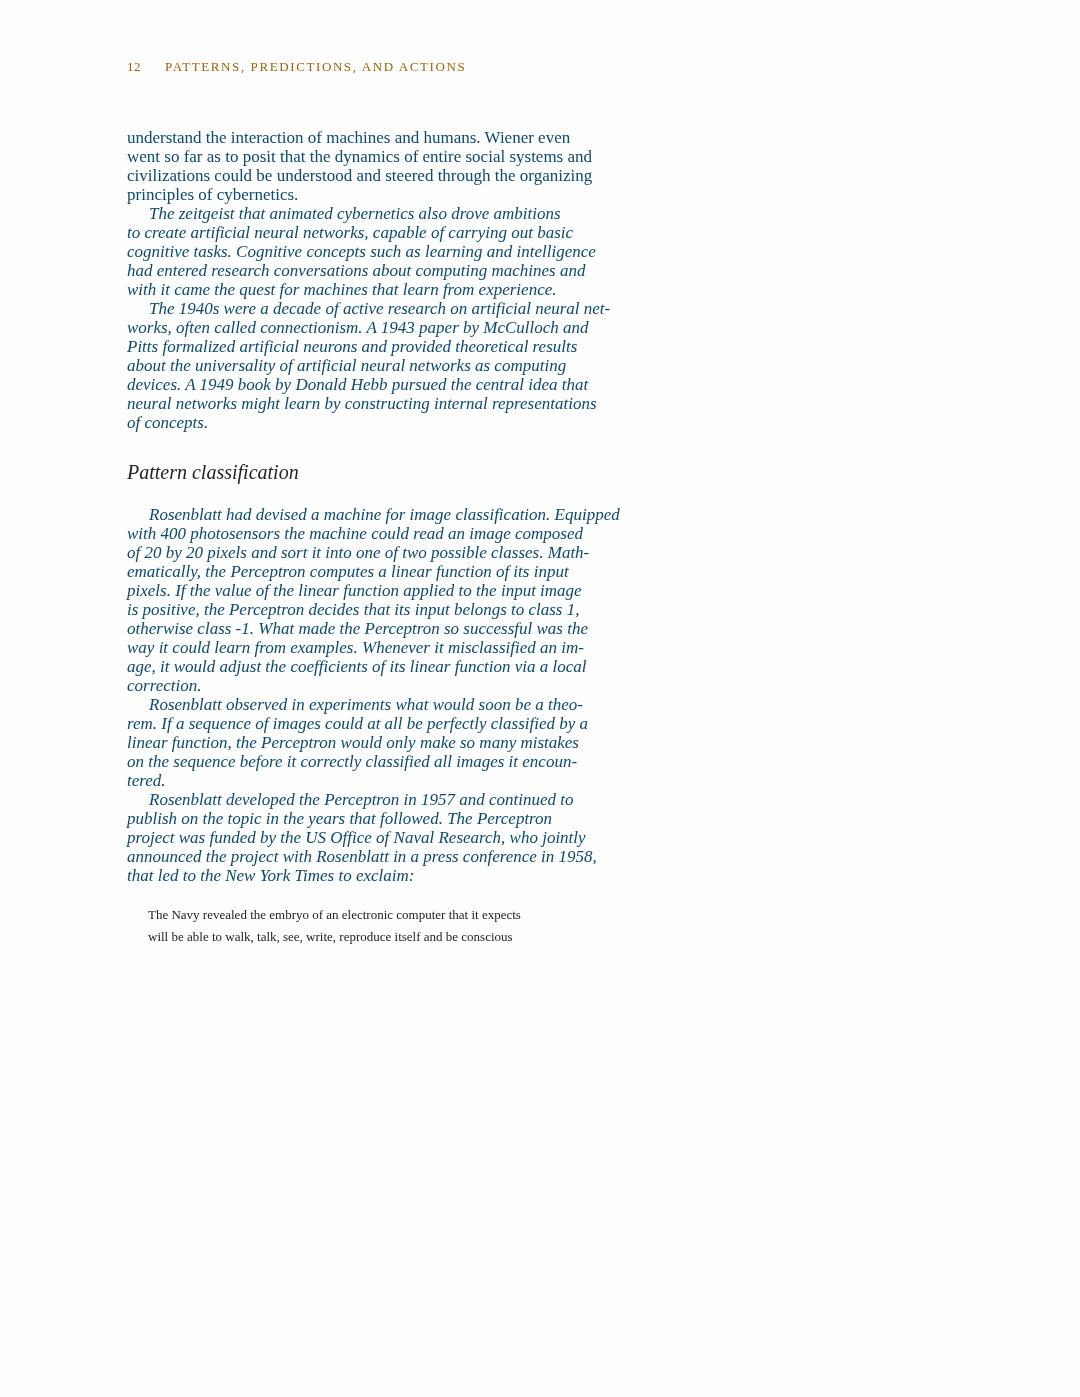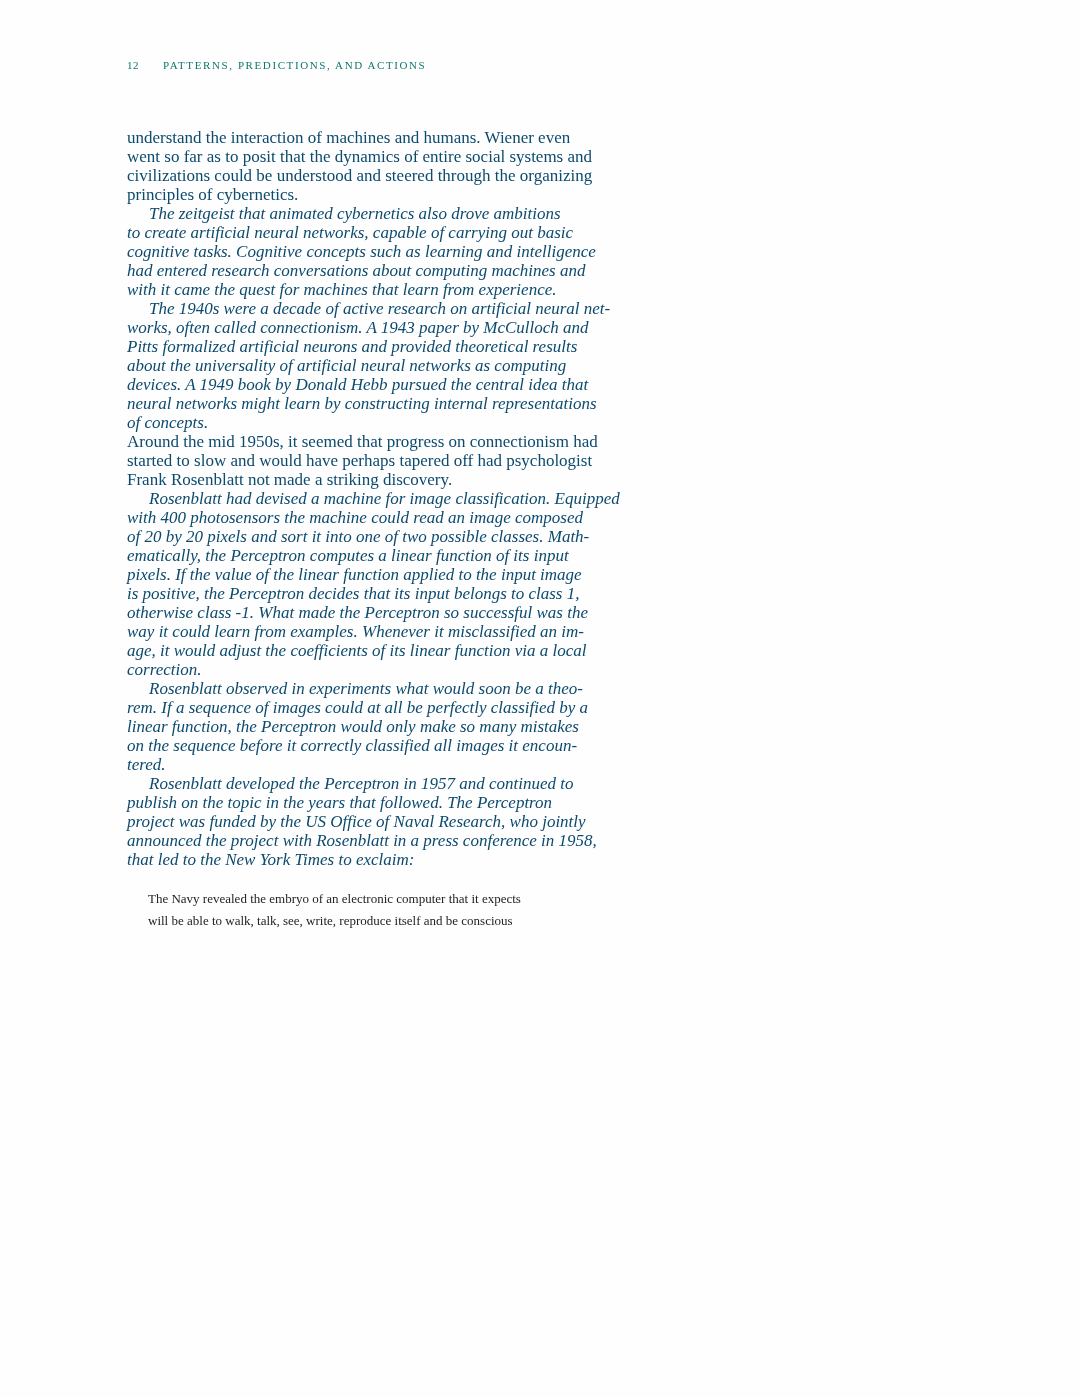--- a/index.html
+++ b/index.html
@@ -13,23 +13,23 @@
     height: 1397px;
     background: #fefefe;
     font-family: "Liberation Serif", "DejaVu Serif", serif;
     color: #222222;
     overflow: hidden;
   }
   .running-header {
     position: absolute;
     top: 59px;
     left: 127px;
-    font-size: 11px;
+    font-size: 13px;
     letter-spacing: 1.6px;
-    color: #0f766e;
+    color: #a16207;
     white-space: nowrap;
   }
   .running-header .page-number {
     margin-right: 24px;
     letter-spacing: 0.5px;
   }
   .text-column {
     position: absolute;
     top: 128px;
     left: 127px;
@@ -82,23 +82,21 @@
 cognitive tasks. Cognitive concepts such as learning and intelligence
 had entered research conversations about computing machines and
 with it came the quest for machines that learn from experience.</p>
       <p class="body-paragraph indent">The 1940s were a decade of active research on artificial neural net-
 works, often called connectionism. A 1943 paper by McCulloch and
 Pitts formalized artificial neurons and provided theoretical results
 about the universality of artificial neural networks as computing
 devices. A 1949 book by Donald Hebb pursued the central idea that
 neural networks might learn by constructing internal representations
 of concepts.</p>
-      <p class="body-paragraph">Around the mid 1950s, it seemed that progress on connectionism had
-started to slow and would have perhaps tapered off had psychologist
-Frank Rosenblatt not made a striking discovery.</p>
+      <h2 class="section-heading">Pattern classification</h2>
       <p class="body-paragraph indent">Rosenblatt had devised a machine for image classification. Equipped
 with 400 photosensors the machine could read an image composed
 of 20 by 20 pixels and sort it into one of two possible classes. Math-
 ematically, the Perceptron computes a linear function of its input
 pixels. If the value of the linear function applied to the input image
 is positive, the Perceptron decides that its input belongs to class 1,
 otherwise class -1. What made the Perceptron so successful was the
 way it could learn from examples. Whenever it misclassified an im-
 age, it would adjust the coefficients of its linear function via a local
 correction.</p>

